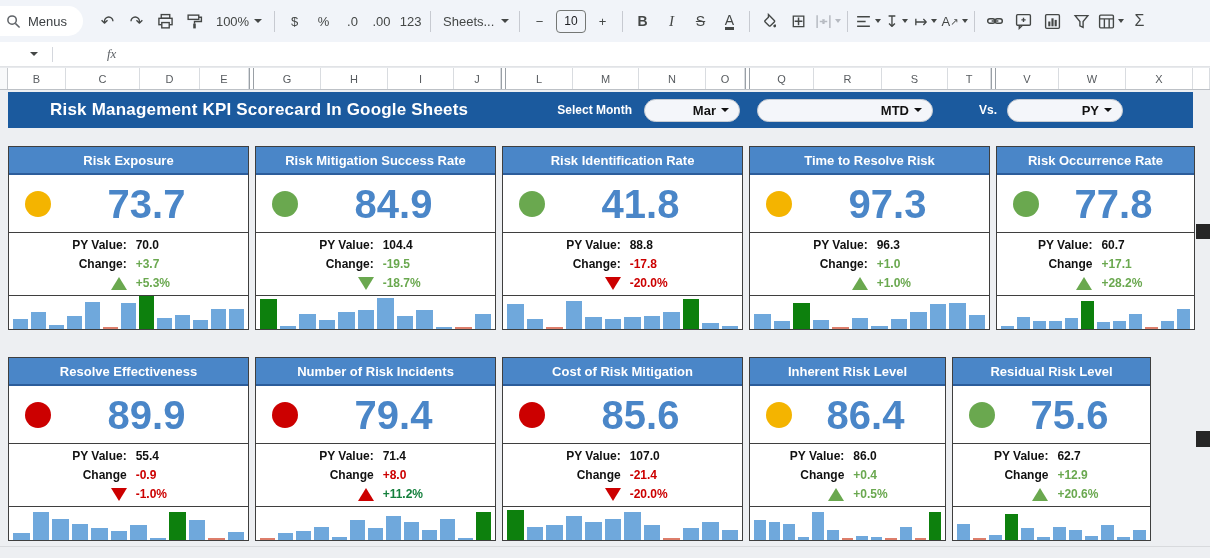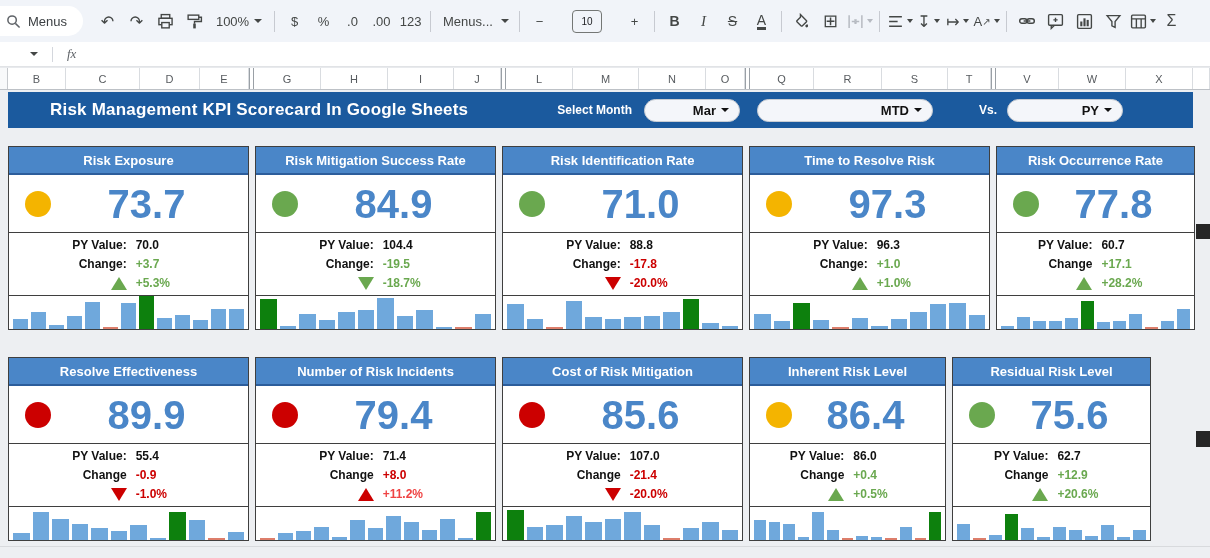--- a/index.html
+++ b/index.html
@@ -13,35 +13,35 @@
     display:flex; align-items:center; gap:7px; padding:0 16px 0 6px; margin-right:10px;
     color:#3c4043; font-size:13px; cursor:pointer; }
   .tb { min-width:27px; height:27px; border-radius:4px; display:flex; align-items:center;
     justify-content:center; color:#444746; font-size:13px; margin:0 1px; cursor:pointer; }
   .tb.glyph { font-size:16px; }
   .tb-sep { width:1px; height:21px; background:#c7cad1; margin:0 5px; }
   .caret { width:0; height:0; border-left:4px solid transparent; border-right:4px solid transparent;
     border-top:4px solid #444746; display:inline-block; margin-left:5px; }
   .caret.sm { border-left-width:3px; border-right-width:3px; border-top-width:4px; margin-left:3px; }
   .fs-box { width:30px; height:23px; border:1px solid #747775; border-radius:4px;
-    display:flex; align-items:center; justify-content:center; font-size:10px; color:#202124; margin:0 18px; }
+    display:flex; align-items:center; justify-content:center; font-size:12px; color:#202124; margin:0 2px; }
   .bold-b { font-weight:bold; font-size:14px; }
   .italic-i { font-style:italic; font-family:"Liberation Serif", serif; font-size:15px; }
   .strike-s { text-decoration:line-through; font-size:14px; }
   .ul-a { font-size:14px; border-bottom:3px solid #444746; line-height:14px; }
   .grayed { color:#b6bac1 !important; }
   .grayed .caret { border-top-color:#b6bac1; }
   svg.ic { display:block; }
 
   
   .formula-bar { position:absolute; left:0; top:42px; width:1210px; height:25px; background:#fff;
     border-bottom:1px solid #e1e3e6; display:flex; align-items:center; }
   .namebox-caret { margin-left:30px; }
   .fb-sep { width:1px; height:15px; background:#d4d7dd; margin:0 14px; }
-  .fx { font-style:italic; color:#5f6368; font-size:13px; font-family:"Liberation Serif", serif; }
+  .fx { font-style:italic; color:#5f6368; font-size:13px; font-family:"Liberation Serif", serif;margin-left:40px; }
 
   
   .col-row { position:absolute; left:0; top:67px; width:1210px; height:23px; background:#fff;
     border-top:1px solid #e8eaed; border-bottom:1px solid #bdc1c6; display:flex; }
   .col-corner { width:8px; border-right:1px solid #c6c9cd; background:#f8f9fa; }
   .col-h { border-right:1px solid #d9dce0; display:flex; align-items:center; justify-content:center;
     font-size:11px; color:#575b5f; cursor:pointer; }
   .col-div { width:5px; border-left:1px solid #9aa0a6; border-right:1px solid #9aa0a6; background:#fff; }
   .col-fill { flex:1; }
 
@@ -140,21 +140,21 @@
         <span>.0</span>
       </div>
     <div class="tb">
         <span>.00</span>
       </div>
     <div class="tb">
         <span>123</span>
       </div>
     <div class="tb-sep"></div>
     <div class="tb" style="width:76px;justify-content:flex-start;padding-left:6px;">
-      <span>Menus...</span>
+      <span>Sheets...</span>
         <span class="caret" style="margin-left:auto;margin-right:4px;"></span>
     </div>
     <div class="tb-sep"></div>
     <div class="tb">
         <span>−</span>
       </div>
     <div class="fs-box">
         <span>10</span>
       </div>
     <div class="tb">
@@ -387,21 +387,21 @@
             <div class="bar" style="height: 45%; background: rgb(111, 168, 220);"></div>
           </div>
   </div>
 
   <div class="card" style="width: 241px;">
     <div class="card-header">
             <span class="t">Risk Identification Rate</span>
           </div>
     <div class="card-main">
       <div class="dot" style="background: rgb(106, 168, 79);"></div>
-      <div class="kpi-value">71.0</div>
+      <div class="kpi-value">41.8</div>
     </div>
     <div class="card-stats">
       <div class="stat-row">
         <span class="stat-label py-label">PY Value:</span>
         <span class="stat-value py-val">88.8</span>
       </div>
       <div class="stat-row">
         <span class="stat-label ch-label">Change:</span>
         <span class="stat-value ch-val" style="color: rgb(204, 0, 0);">-17.8</span>
       </div>
@@ -563,21 +563,21 @@
         <span class="stat-value py-val">71.4</span>
       </div>
       <div class="stat-row">
         <span class="stat-label ch-label">Change</span>
         <span class="stat-value ch-val" style="color: rgb(204, 0, 0);">+8.0</span>
       </div>
       <div class="stat-row">
         <span class="stat-label">
                 <span class="tri tri-up" style="border-bottom-color: rgb(204, 0, 0);"></span>
               </span>
-        <span class="stat-value pct-val" style="color: #ef4444;">+11.2%</span>
+        <span class="stat-value pct-val" style="color: #15803d;">+11.2%</span>
       </div>
     </div>
     <div class="card-spark">
             <div class="bar" style="height: 5%; background: rgb(221, 126, 107);"></div>
             <div class="bar" style="height: 20%; background: rgb(111, 168, 220);"></div>
             <div class="bar" style="height: 28%; background: rgb(111, 168, 220);"></div>
             <div class="bar" style="height: 40%; background: rgb(111, 168, 220);"></div>
             <div class="bar" style="height: 8%; background: rgb(111, 168, 220);"></div>
             <div class="bar" style="height: 60%; background: rgb(111, 168, 220);"></div>
             <div class="bar" style="height: 35%; background: rgb(111, 168, 220);"></div>

